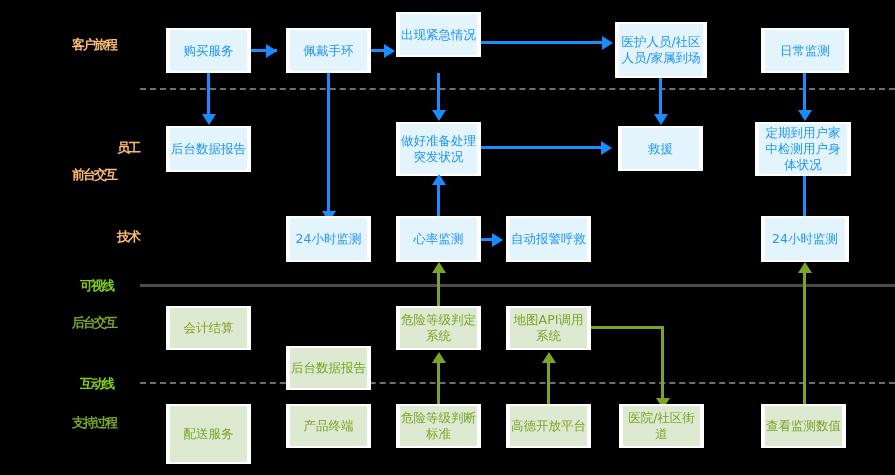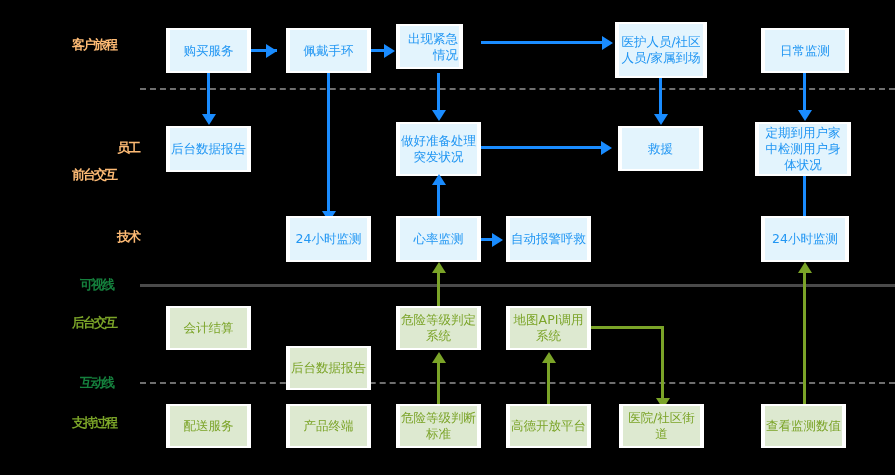--- a/index.html
+++ b/index.html
@@ -15,21 +15,21 @@
   .lane-label{
     position:absolute;
     font-size:13px;
     font-weight:700;
     letter-spacing:-2px;
     white-space:nowrap;
     line-height:1;
   }
   .lane-label.blue{color:#fdba74;}
   .lane-label.green{color:#7ba428;}
-  .lane-label.gray{color:#15803d;font-family:Liberation Mono, monospace;}
+  .lane-label.gray{color:#84cc16;}
 
   
   .divider{position:absolute;height:0;left:140px;right:0;}
   .divider.dashed{
     border-top:2px dashed #6e6e6e;
   }
   .divider.solid{
     border-top:3px solid #4a4a4a;
   }
 
@@ -107,21 +107,21 @@
   <div class="node blue" style="left:166px;top:28px;width:85px;height:45px;">
     <div class="inner">
         <span>购买服务</span>
       </div>
   </div>
   <div class="node blue" style="left:286px;top:28px;width:85px;height:45px;">
     <div class="inner">
         <span>佩戴手环</span>
       </div>
   </div>
-  <div class="node blue" style="left:396px;top:24px;width:67px;height:45px;text-align:right;">
+  <div class="node blue" style="left:396px;top:12px;width:85px;height:45px;">
     <div class="inner">
         <span>出现紧急情况</span>
       </div>
   </div>
   <div class="node blue" style="left:615px;top:22px;width:92px;height:56px;">
     <div class="inner">
         <span>医护人员/社区人员/家属到场</span>
       </div>
   </div>
   <div class="node blue" style="left:761px;top:28px;width:88px;height:45px;">
@@ -231,21 +231,21 @@
   <div class="vline g" style="left:437px;top:272px;height:34px;"></div>
   <div class="arrow up g" style="left:431.5px;top:262px;"></div>
 
   <div class="vline g" style="left:803px;top:272px;height:138px;"></div>
   <div class="arrow up g" style="left:797.5px;top:262px;"></div>
 
   <div class="hline g" style="left:591px;top:326px;width:73px;"></div>
   <div class="vline g" style="left:661px;top:326px;height:76px;"></div>
   <div class="arrow down g" style="left:655.5px;top:398px;"></div>
 
-  <div class="node green" style="left:166px;top:404px;width:85px;height:44px;">
+  <div class="node green" style="left:166px;top:404px;width:85px;height:60px;">
     <div class="inner">
         <span>配送服务</span>
       </div>
   </div>
   <div class="node green" style="left:286px;top:404px;width:85px;height:44px;">
     <div class="inner">
         <span>产品终端</span>
       </div>
   </div>
   <div class="node green" style="left:396px;top:404px;width:85px;height:44px;">

